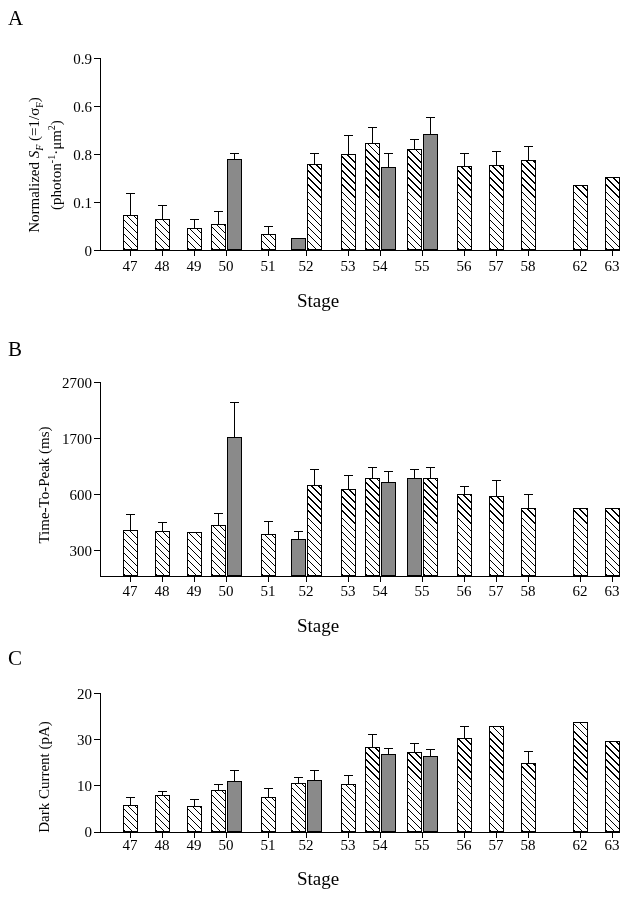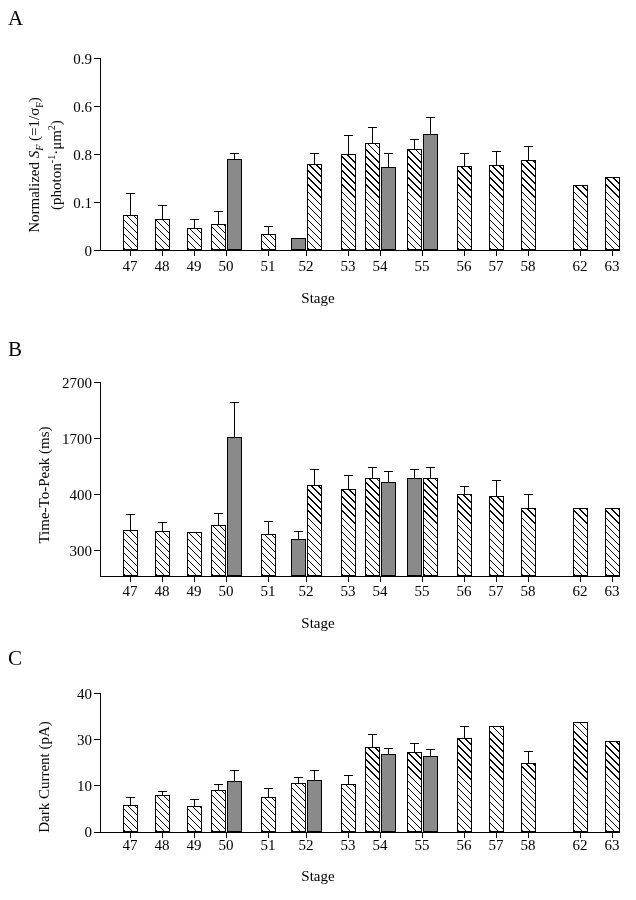--- a/index.html
+++ b/index.html
@@ -12,21 +12,21 @@
 
   .plot{position:absolute;}
   .axis-line{position:absolute;background:#000;}
 
   .tick{position:absolute;background:#000;width:6px;height:1px;}
   .xtick{position:absolute;background:#000;width:1px;height:6px;}
 
   .ytlabel{position:absolute;font-size:15px;text-align:right;white-space:nowrap;}
   .xtlabel{position:absolute;font-size:15px;text-align:center;white-space:nowrap;}
 
-  .xaxis-title{position:absolute;font-size:15px;text-align:center;width:100%;}
+  .xaxis-title{position:absolute;font-size:19px;text-align:center;width:100%;}
 
   .ylabel-rot{position:absolute;font-size:15px;transform-origin:0 0;transform:rotate(-90deg);white-space:nowrap;text-align:center;}
 
   .bar{position:absolute;bottom:0;box-sizing:border-box;border:1px solid #000;}
   .bar.grey{background:#8a8a8a;}
   .bar.hatch{
     background-color:#ffffff;
     background-image:repeating-linear-gradient(45deg,#000 0px,#000 1px,#ffffff 1px,#ffffff 5px);
   }
   .errbar{position:absolute;width:1px;background:#000;}
@@ -144,21 +144,21 @@
       </div>
     <div class="xaxis-title" style="left:0;top:250px;">Stage</div>
   </div>
 
   <div class="panel-letter" style="left:8px;top:337px;">B</div>
 
   <div class="panel" style="left:0px;top:365px;width:636px;height:270px;">
     <div class="ylabel-rot" style="left:36px;top:215px;width:190px;">Time-To-Peak (ms)</div>
 
     <div class="ytlabel" style="left:54px;top:178px;width:38px;">300</div>
-    <div class="ytlabel" style="left:54px;top:122px;width:38px;">400</div>
+    <div class="ytlabel" style="left:54px;top:122px;width:38px;">600</div>
     <div class="ytlabel" style="left:54px;top:66px;width:38px;">1700</div>
     <div class="ytlabel" style="left:54px;top:10px;width:38px;">2700</div>
 
     <div class="plot" style="left:100px;top:17px;width:520px;height:194px;">
       <div class="axis-line" style="left:0;top:0;width:1px;height:195px;"></div>
       <div class="axis-line" style="left:0;top:194px;width:520px;height:1px;"></div>
       <div class="tick" style="left:-6px;top:168px;"></div>
       <div class="tick" style="left:-6px;top:112px;"></div>
       <div class="tick" style="left:-6px;top:56px;"></div>
       <div class="tick" style="left:-6px;top:0px;"></div>
@@ -248,21 +248,21 @@
   </div>
 
   <div class="panel-letter" style="left:8px;top:646px;">C</div>
 
   <div class="panel" style="left:0px;top:672px;width:636px;height:228px;">
     <div class="ylabel-rot" style="left:36px;top:195px;width:180px;">Dark Current (pA)</div>
 
     <div class="ytlabel" style="left:58px;top:152px;width:34px;">0</div>
     <div class="ytlabel" style="left:58px;top:106px;width:34px;">10</div>
     <div class="ytlabel" style="left:58px;top:60px;width:34px;">30</div>
-    <div class="ytlabel" style="left:58px;top:14px;width:34px;">40</div>
+    <div class="ytlabel" style="left:58px;top:14px;width:34px;">20</div>
 
     <div class="plot" style="left:100px;top:21px;width:520px;height:139px;">
       <div class="axis-line" style="left:0;top:0;width:1px;height:140px;"></div>
       <div class="axis-line" style="left:0;top:139px;width:520px;height:1px;"></div>
       <div class="tick" style="left:-6px;top:139px;"></div>
       <div class="tick" style="left:-6px;top:92px;"></div>
       <div class="tick" style="left:-6px;top:46px;"></div>
       <div class="tick" style="left:-6px;top:0px;"></div>
       <div class="bars-layer" id="bars-C">
           <div class="bar hatch" style="left: 22.5px; width: 15px; height: 26.8733px;"></div>

